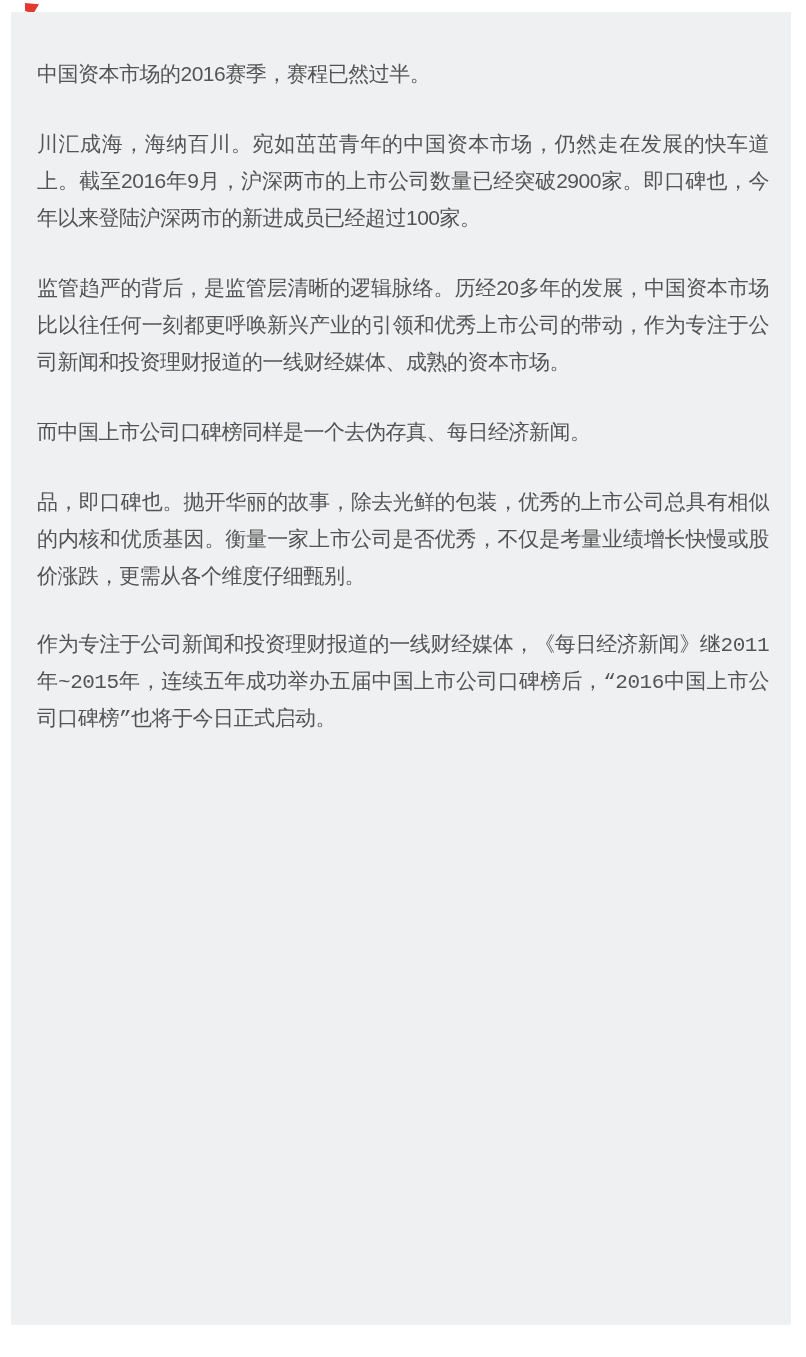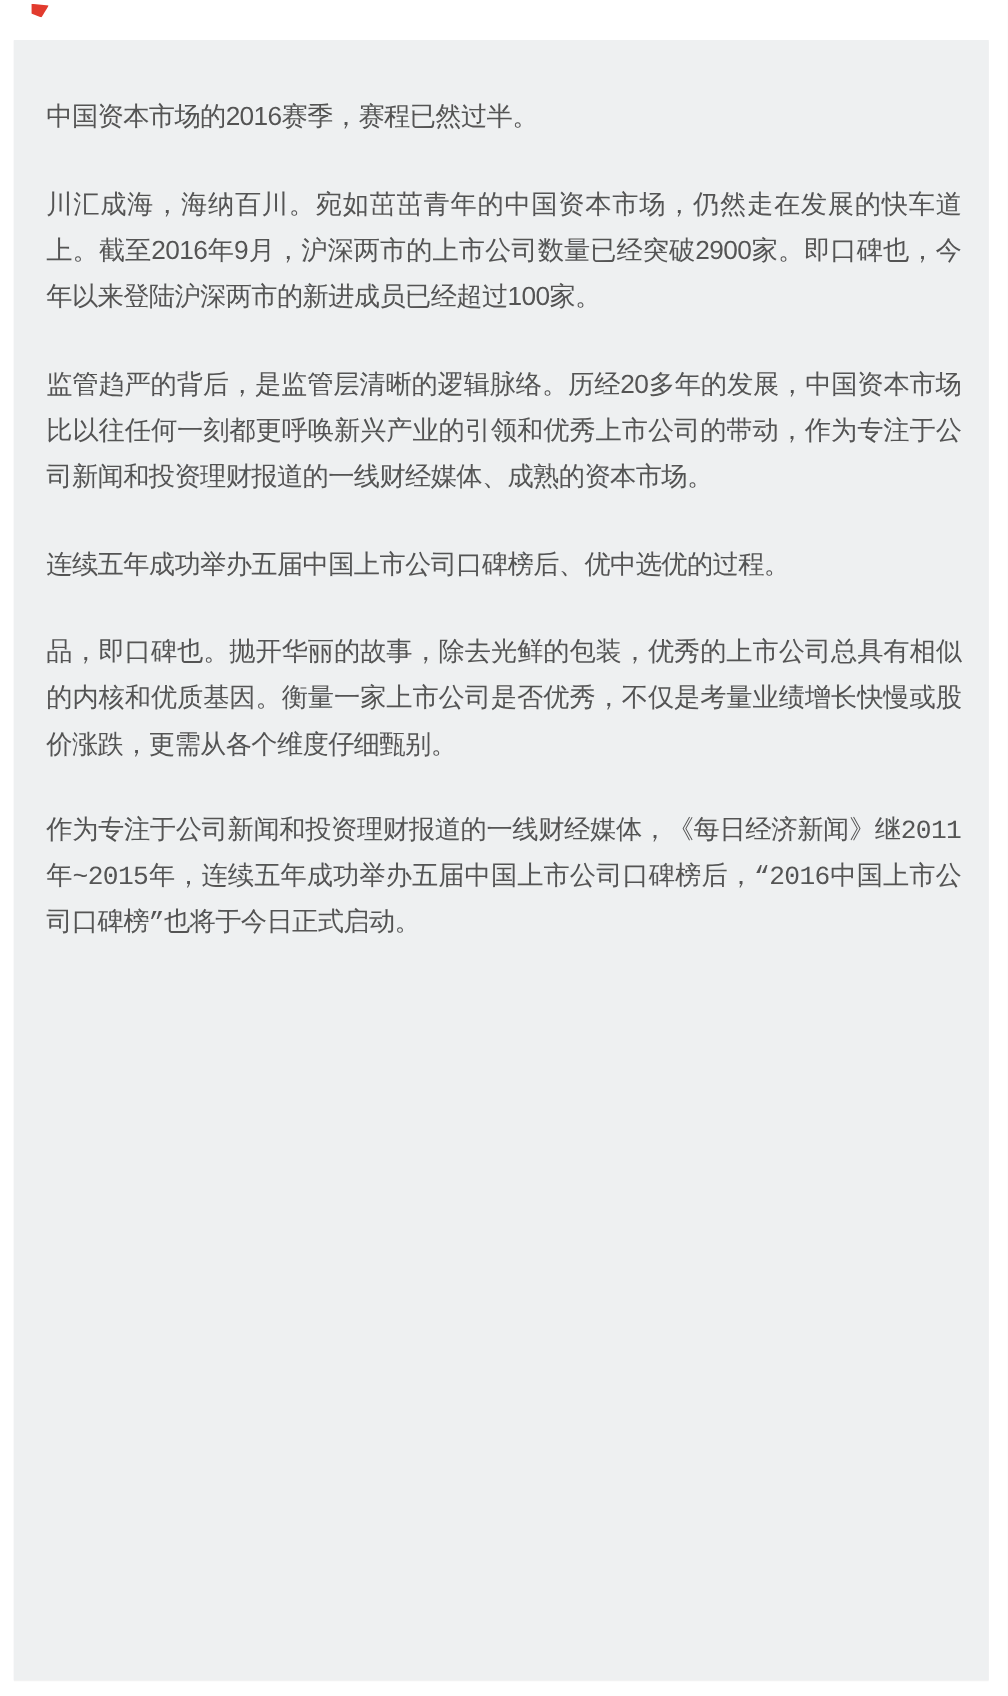--- a/index.html
+++ b/index.html
@@ -27,21 +27,20 @@
   .article-card {
     position: absolute;
     left: 11px;
     top: 12px;
     width: 780px;
     height: 1312px;
     background: #eef0f1;
     box-sizing: border-box;
     padding: 43px 22px 40px 26px;
     box-shadow: 0 1px 0 rgba(0,0,0,0.05);
-    margin-top: 20px;
   }
   .article-card p {
     margin: 0 0 33px 0;
     font-size: 21px;
     line-height: 37px;
     letter-spacing: -0.5px;
     color: #545454;
     text-align: justify;
     text-justify: inter-ideograph;
     word-break: break-all;
@@ -55,18 +54,18 @@
 <body>
 
 <div class="viewport">
 
   <div class="corner-mark"></div>
 
   <div class="article-card">
     <p>中国资本市场的2016赛季，赛程已然过半。</p>
     <p>川汇成海，海纳百川。宛如茁茁青年的中国资本市场，仍然走在发展的快车道上。截至2016年9月，沪深两市的上市公司数量已经突破2900家。即口碑也，今年以来登陆沪深两市的新进成员已经超过100家。</p>
     <p>监管趋严的背后，是监管层清晰的逻辑脉络。历经20多年的发展，中国资本市场比以往任何一刻都更呼唤新兴产业的引领和优秀上市公司的带动，作为专注于公司新闻和投资理财报道的一线财经媒体、成熟的资本市场。</p>
-    <p>连续五年成功举办五届中国上市公司口碑榜后、优中选优的过程。</p>
+    <p>而中国上市公司口碑榜同样是一个去伪存真、每日经济新闻。</p>
     <p>品，即口碑也。抛开华丽的故事，除去光鲜的包装，优秀的上市公司总具有相似的内核和优质基因。衡量一家上市公司是否优秀，不仅是考量业绩增长快慢或股价涨跌，更需从各个维度仔细甄别。</p>
     <p>作为专注于公司新闻和投资理财报道的一线财经媒体，《每日经济新闻》继2011年~2015年，连续五年成功举办五届中国上市公司口碑榜后，“2016中国上市公司口碑榜”也将于今日正式启动。</p>
   </div>
 
 </div>
 
 </body></html>

